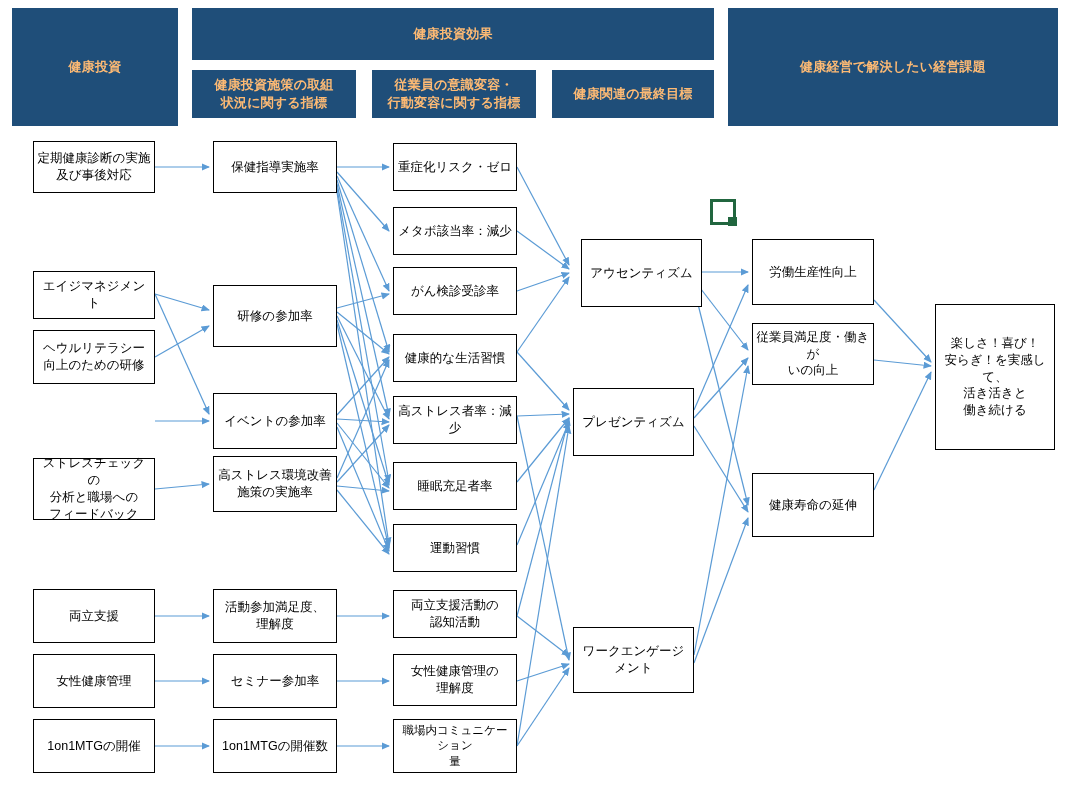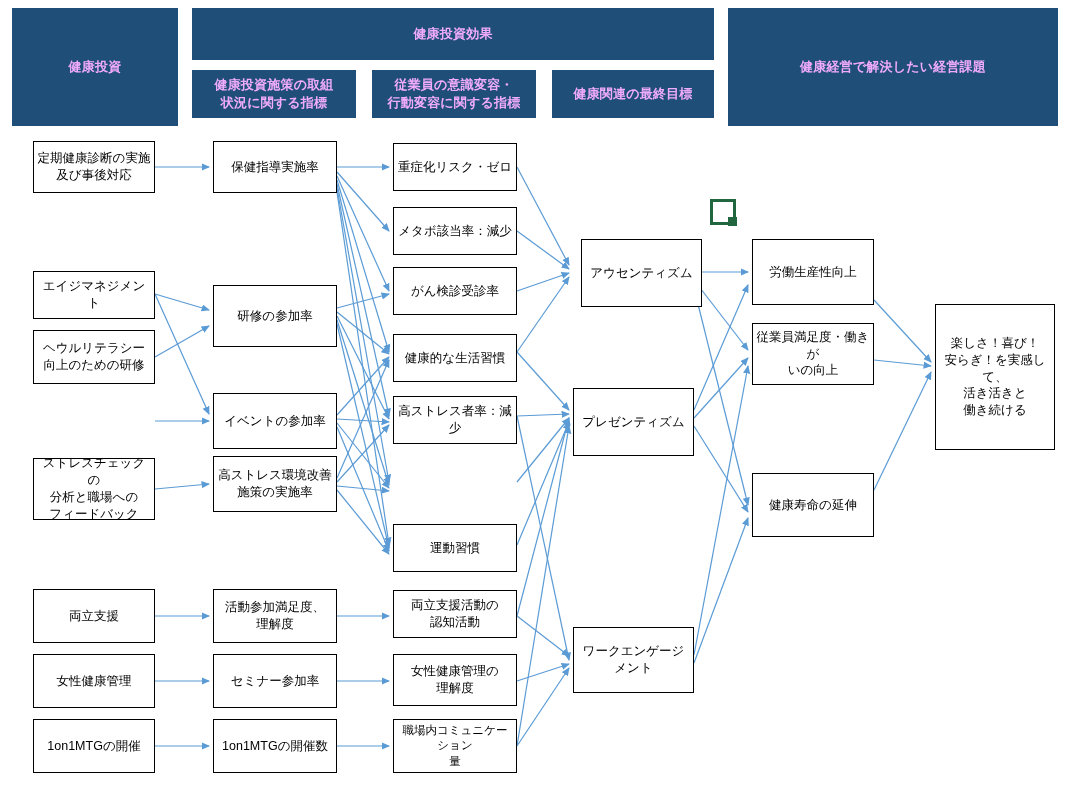--- a/index.html
+++ b/index.html
@@ -1,18 +1,18 @@
 <!DOCTYPE html>
 <html><head>
 <meta charset="utf-8">
 <style>
   html,body{margin:0;padding:0;background:#ffffff;}
   body{font-family:"Liberation Sans","DejaVu Sans",sans-serif;}
   #canvas{position:relative;width:1070px;height:790px;background:#ffffff;overflow:hidden;}
-  .hdr{position:absolute;background:#1f4e79;color:#f0abfc;display:flex;align-items:center;
+  .hdr{position:absolute;background:#1f4e79;color:#fdba74;display:flex;align-items:center;
        justify-content:center;text-align:center;font-weight:bold;font-size:13px;line-height:1.35;
        letter-spacing:0.2px;box-sizing:border-box;padding:2px 4px;}
   .node{position:absolute;background:#ffffff;border:1px solid #000000;display:flex;
         align-items:center;justify-content:center;text-align:center;font-size:12.5px;
         color:#000000;line-height:1.35;box-sizing:border-box;padding:2px 3px;}
   .node.small{font-size:11.5px;}
   svg.links{position:absolute;left:0;top:0;width:1070px;height:790px;pointer-events:none;}
   .sel{position:absolute;border:3px solid #21663f;box-sizing:border-box;}
   .selhandle{position:absolute;background:#21663f;}
 </style>
@@ -118,20 +118,21 @@
   <div class="node" style="left:213px;top:456px;width:124px;height:56px;">高ストレス環境改善<br>施策の実施率</div>
   <div class="node" style="left:213px;top:589px;width:124px;height:54px;">活動参加満足度、<br>理解度</div>
   <div class="node" style="left:213px;top:654px;width:124px;height:54px;">セミナー参加率</div>
   <div class="node" style="left:213px;top:719px;width:124px;height:54px;">1on1MTGの開催数</div>
 
   <div class="node" style="left:393px;top:143px;width:124px;height:48px;">重症化リスク・ゼロ</div>
   <div class="node" style="left:393px;top:207px;width:124px;height:48px;">メタボ該当率：減少</div>
   <div class="node" style="left:393px;top:267px;width:124px;height:48px;">がん検診受診率</div>
   <div class="node" style="left:393px;top:334px;width:124px;height:48px;">健康的な生活習慣</div>
   <div class="node" style="left:393px;top:396px;width:124px;height:48px;">高ストレス者率：減少</div>
+  <div class="node" style="left:393px;top:462px;width:124px;height:48px;">睡眠充足者率</div>
   <div class="node" style="left:393px;top:524px;width:124px;height:48px;">運動習慣</div>
   <div class="node" style="left:393px;top:590px;width:124px;height:48px;">両立支援活動の<br>認知活動</div>
   <div class="node" style="left:393px;top:654px;width:124px;height:52px;">女性健康管理の<br>理解度</div>
   <div class="node small" style="left:393px;top:719px;width:124px;height:54px;">職場内コミュニケーション<br>量</div>
 
   <div class="node" style="left:573px;top:239px;width:121px;height:68px;margin-left:8px;">アウセンティズム</div>
   <div class="node" style="left:573px;top:388px;width:121px;height:68px;">プレゼンティズム</div>
   <div class="node" style="left:573px;top:627px;width:121px;height:66px;">ワークエンゲージ<br>メント</div>
 
   <div class="node" style="left:752px;top:239px;width:122px;height:66px;">労働生産性向上</div>

